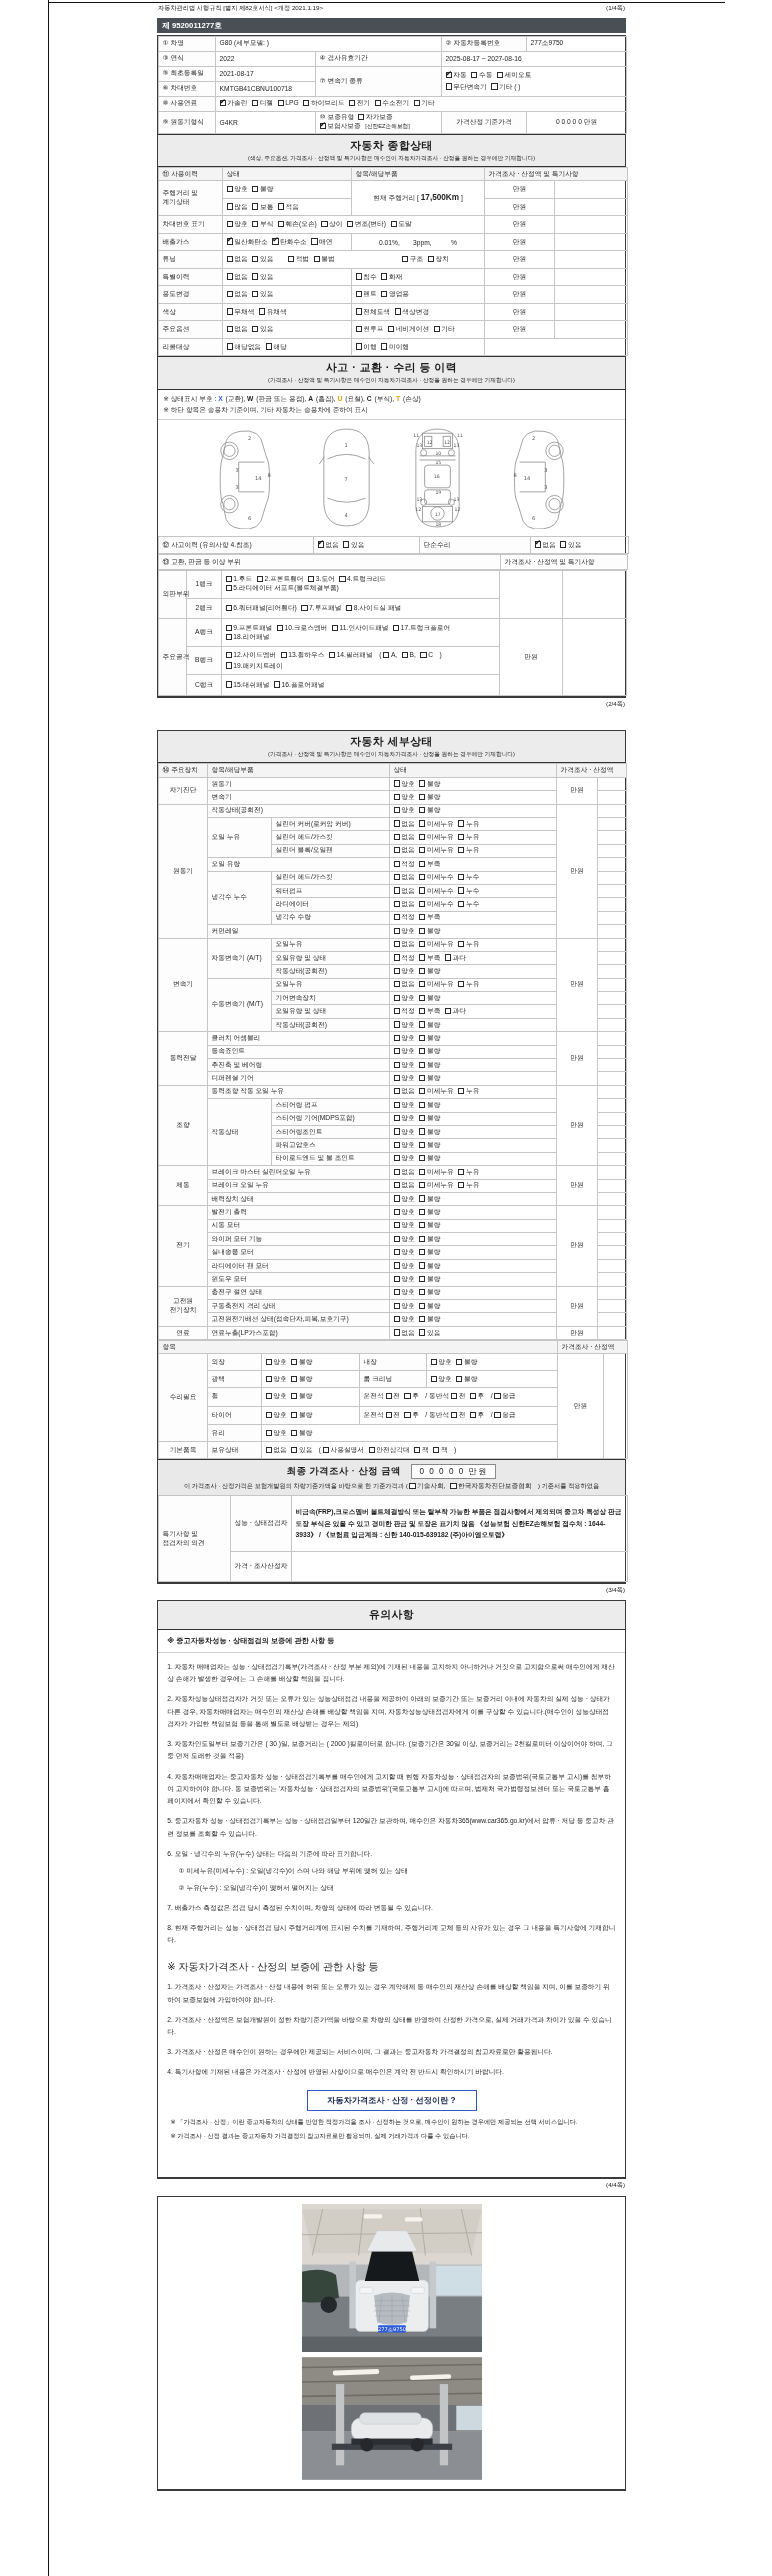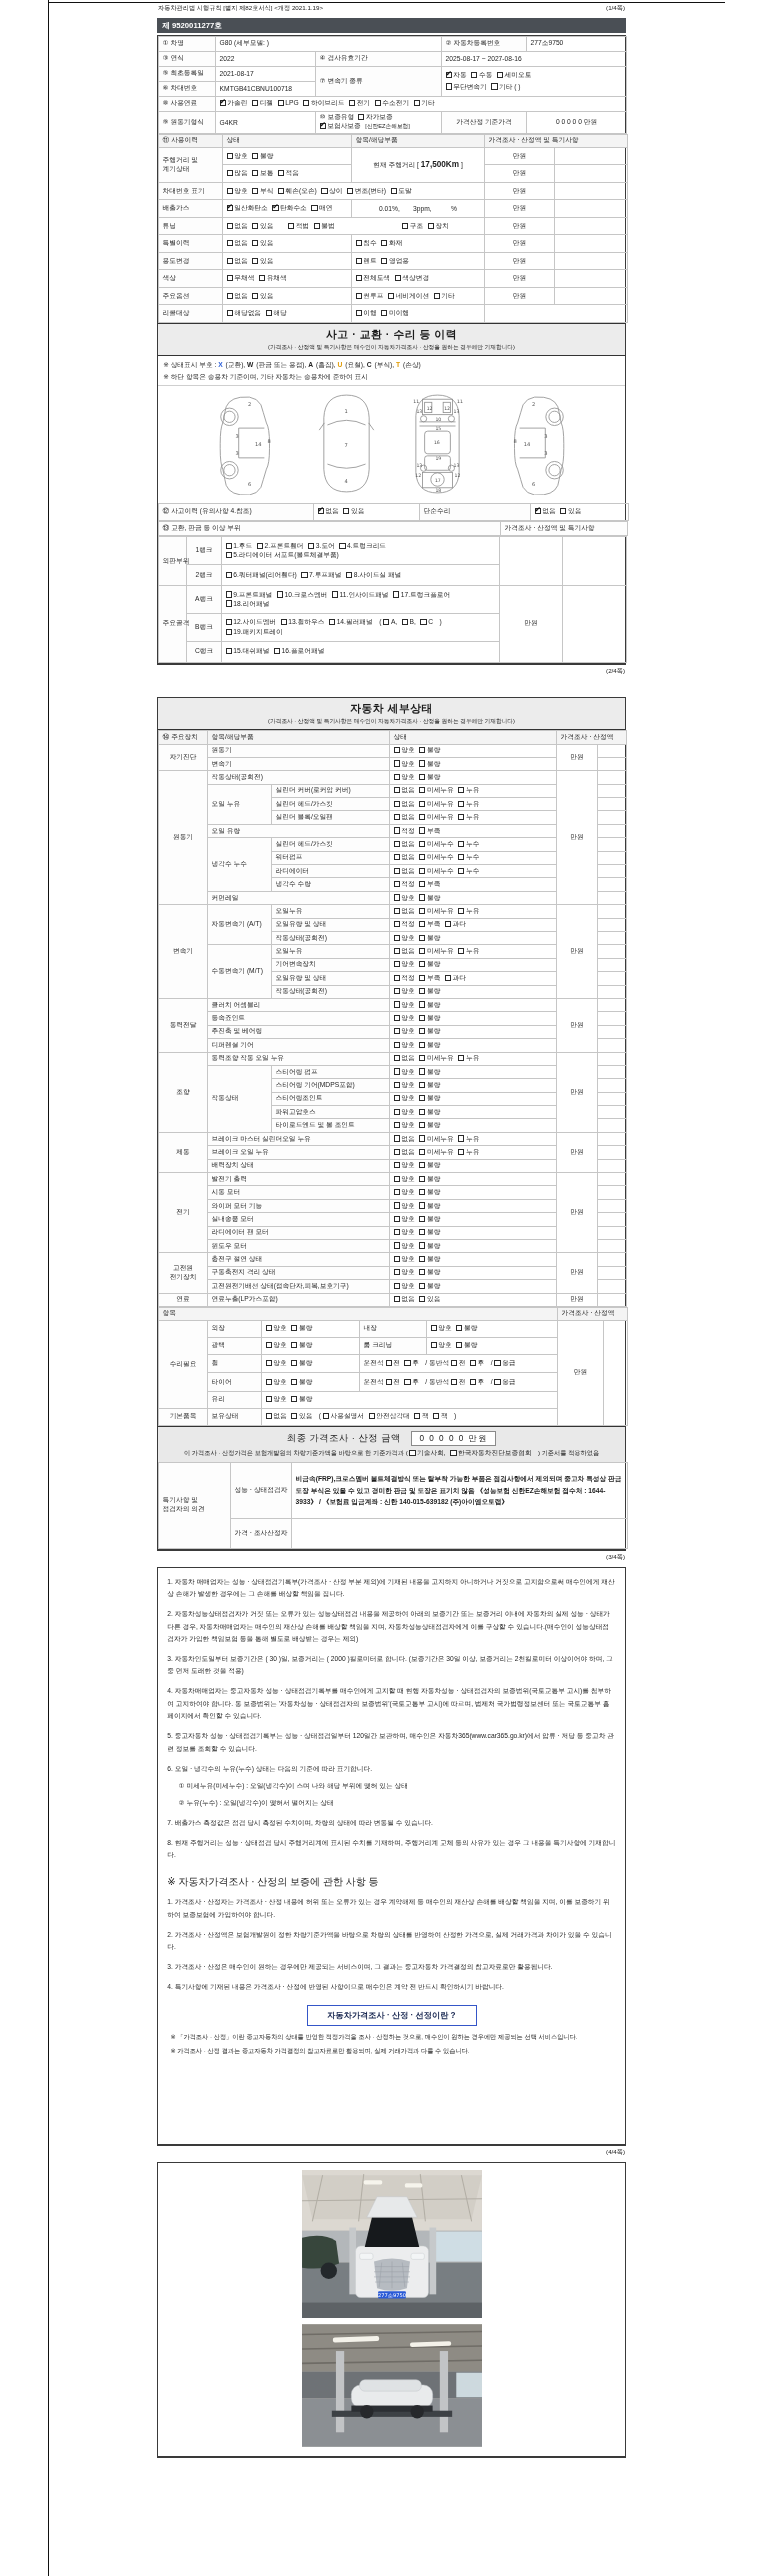--- a/index.html
+++ b/index.html
@@ -35,21 +35,21 @@
   .opt{display:inline-block;margin-right:4.6px;white-space:nowrap}
   .cb{display:inline-block;width:6.2px;height:6.2px;border:1px solid #2a2a2a;background:#fff;vertical-align:-1px;margin-right:1.5px;position:relative}
   .cb.on::after{content:"✔";position:absolute;left:-1px;top:-4.1px;font-size:7.7px;font-weight:bold;color:#111}
   .olb{font-size:6.7px}
   
   .codes{font-size:6.7px;padding:3.1px 5.2px;border-bottom:0.5px solid #cfcfcf;line-height:1.7}
   .codes .cl{font-weight:bold;margin-right:1px}
   .diagram-wrap{display:flex;justify-content:center;gap:24px;padding:6.2px 0 7.2px;background:#fff}
   svg text{font-family:"DejaVu Sans",sans-serif}
   .gray-band{background:#e9e9e9;border-top:1px solid #333;padding:4.1px 0 3.6px;text-align:center}
-  .gray-band .fp{font-size:9.3px;font-weight:normal;letter-spacing:0.5px}
+  .gray-band .fp{font-size:9.3px;font-weight:bold;letter-spacing:0.5px}
   .gray-band .fv{display:inline-block;border:0.5px solid #8a8a8a;background:#fff;font-size:8.2px;padding:1px 7.2px;margin-left:8.2px;letter-spacing:1.5px}
   .gray-band .fn{font-size:6.2px;margin-top:3.1px}
   
   .notice-items p{font-size:6.7px;line-height:1.85;margin:7.7px 9.3px;text-align:left}
   .notice-items p.subitem{margin-left:20.6px;margin-top:-3.1px}
   .nt-title{font-size:7.2px;font-weight:bold;padding:6.2px 9.3px;border-bottom:0.5px solid #cfcfcf}
   .nt-title2{font-size:10px;font-weight:normal;padding:5.2px 9.3px 0}
   .sel-box{width:170px;margin:11.3px auto 6.2px;border:1px solid #3556c8;text-align:center;font-size:8.2px;font-weight:bold;padding:4.1px 0;color:#16254f}
   .sel-note{font-size:6.2px;line-height:1.7;margin:3.1px 12.4px;color:#222}
   
@@ -115,20 +115,24 @@
         <tr style="height:15.5px">
           <td class="lab">⑨ 원동기형식</td>
           <td>G4KR</td>
           <td><span class="lab" style="margin-right:4.1px">⑩ 보증유형</span><span><span class="opt"><span class="cb"></span><span class="olb">자가보증</span></span><span class="opt"><span class="cb on"></span><span class="olb">보험사보증</span></span></span><span style="font-size:5.7px">[신한EZ손해보험]</span></td>
           <td class="lab ctr">가격산정 기준가격</td>
           <td class="ctr">0 0 0 0 0 만원</td>
         </tr>
       </tbody>
         </table>
 
+      <div class="sec mid">
+        <h2>자동차 종합상태</h2>
+        <div class="sub">(색상, 주요옵션, 가격조사 · 산정액 및 특기사항은 매수인이 자동차가격조사 · 산정을 원하는 경우에만 기재합니다)</div>
+      </div>
 
       <table>
         <colgroup>
             <col style="width:64px">
             <col style="width:129px">
             <col style="width:133px">
             <col style="width:70px">
             <col style="width:73px">
           </colgroup>
         <tbody>
@@ -746,20 +750,24 @@
           <td class="lab">가격 · 조사산정자</td>
           <td></td>
         </tr>
       </tbody>
         </table>
     </div>
 
     <div class="pagemark">(3/4쪽)</div>
 
     <div class="pagebox" style="margin-top:3.1px;height:579px;overflow:hidden">
+      <div class="sec" style="padding:7.2px 0 6.2px">
+        <h2>유의사항</h2>
+      </div>
+      <div class="nt-title">※ 중고자동차성능 · 상태점검의 보증에 관한 사항 등</div>
       <div class="notice-items" id="notice-items1">
           <p>1. 자동차 매매업자는 성능 · 상태점검기록부(가격조사 · 산정 부분 제외)에 기재된 내용을 고지하지 아니하거나 거짓으로 고지함으로써 매수인에게 재산상 손해가 발생한 경우에는 그 손해를 배상할 책임을 집니다.</p>
           <p>2. 자동차성능상태점검자가 거짓 또는 오류가 있는 성능상태점검 내용을 제공하여 아래의 보증기간 또는 보증거리 이내에 자동차의 실제 성능 · 상태가 다른 경우, 자동차매매업자는 매수인의 재산상 손해를 배상할 책임을 지며, 자동차성능상태점검자에게 이를 구상할 수 있습니다.(매수인이 성능상태점검자가 가입한 책임보험 등을 통해 별도로 배상받는 경우는 제외)</p>
           <p>3. 자동차인도일부터 보증기간은 ( 30 )일, 보증거리는 ( 2000 )킬로미터로 합니다. (보증기간은 30일 이상, 보증거리는 2천킬로미터 이상이어야 하며, 그 중 먼저 도래한 것을 적용)</p>
           <p>4. 자동차매매업자는 중고자동차 성능 · 상태점검기록부를 매수인에게 고지할 때 현행 자동차성능 · 상태점검자의 보증범위(국토교통부 고시)를 첨부하여 고지하여야 합니다. 동 보증범위는 '자동차성능 · 상태점검자의 보증범위'(국토교통부 고시)에 따르며, 법제처 국가법령정보센터 또는 국토교통부 홈페이지에서 확인할 수 있습니다.</p>
           <p>5. 중고자동차 성능 · 상태점검기록부는 성능 · 상태점검일부터 120일간 보관하며, 매수인은 자동차365(www.car365.go.kr)에서 압류 · 저당 등 중고차 관련 정보를 조회할 수 있습니다.</p>
           <p>6. 오일 · 냉각수의 누유(누수) 상태는 다음의 기준에 따라 표기합니다.</p>
           <p class="subitem">① 미세누유(미세누수) : 오일(냉각수)이 스며 나와 해당 부위에 맺혀 있는 상태</p>
           <p class="subitem">② 누유(누수) : 오일(냉각수)이 맺혀서 떨어지는 상태</p>
           <p>7. 배출가스 측정값은 점검 당시 측정된 수치이며, 차량의 상태에 따라 변동될 수 있습니다.</p>

